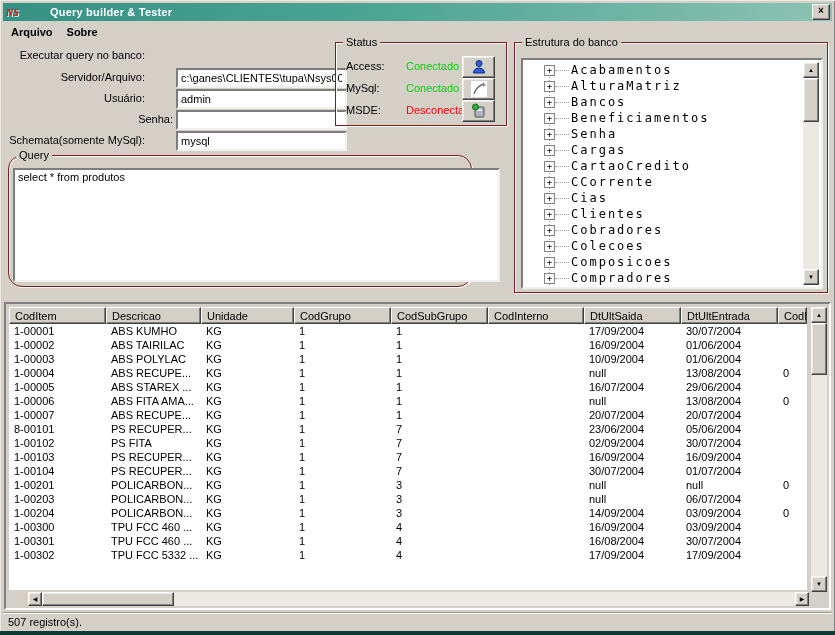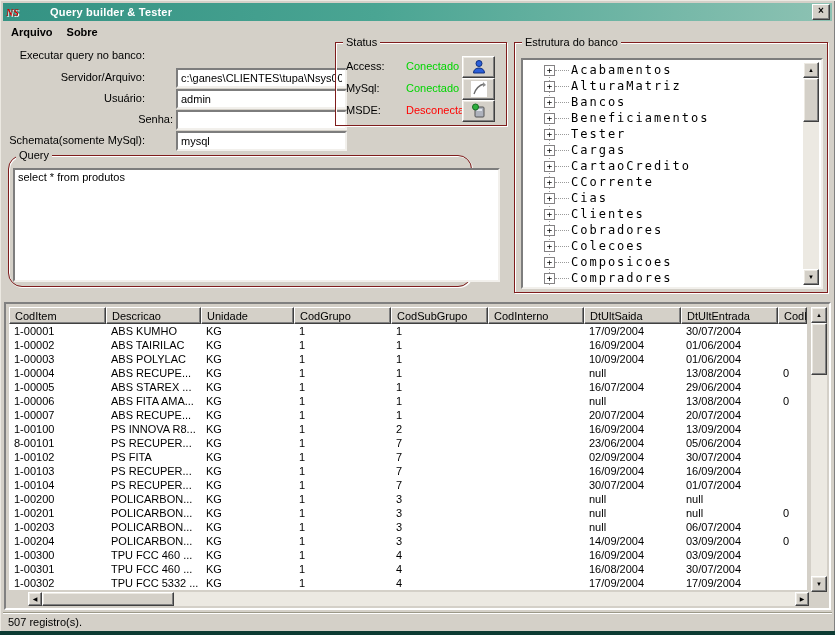--- a/index.html
+++ b/index.html
@@ -192,21 +192,21 @@
             <span class="tlabel">Bancos</span>
           </div>
           <div class="tree-item">
             <span class="plusbox">+</span>
             <span class="dash"></span>
             <span class="tlabel">Beneficiamentos</span>
           </div>
           <div class="tree-item">
             <span class="plusbox">+</span>
             <span class="dash"></span>
-            <span class="tlabel">Tester</span>
+            <span class="tlabel">Senha</span>
           </div>
           <div class="tree-item">
             <span class="plusbox">+</span>
             <span class="dash"></span>
             <span class="tlabel">Cargas</span>
           </div>
           <div class="tree-item">
             <span class="plusbox">+</span>
             <span class="dash"></span>
             <span class="tlabel">CartaoCredito</span>
@@ -360,31 +360,20 @@
             <td>ABS RECUPE...</td>
             <td>KG</td>
             <td>1</td>
             <td>1</td>
             <td></td>
             <td>20/07/2004</td>
             <td>20/07/2004</td>
             <td></td>
           </tr>
           <tr>
-            <td>1-00100</td>
-            <td>PS INNOVA R8...</td>
-            <td>KG</td>
-            <td>1</td>
-            <td>2</td>
-            <td></td>
-            <td>16/09/2004</td>
-            <td>13/09/2004</td>
-            <td></td>
-          </tr>
-          <tr>
             <td>8-00101</td>
             <td>PS RECUPER...</td>
             <td>KG</td>
             <td>1</td>
             <td>7</td>
             <td></td>
             <td>23/06/2004</td>
             <td>05/06/2004</td>
             <td></td>
           </tr>
@@ -412,31 +401,20 @@
           </tr>
           <tr>
             <td>1-00104</td>
             <td>PS RECUPER...</td>
             <td>KG</td>
             <td>1</td>
             <td>7</td>
             <td></td>
             <td>30/07/2004</td>
             <td>01/07/2004</td>
-            <td></td>
-          </tr>
-          <tr>
-            <td>1-00200</td>
-            <td>POLICARBON...</td>
-            <td>KG</td>
-            <td>1</td>
-            <td>3</td>
-            <td></td>
-            <td>null</td>
-            <td>null</td>
             <td></td>
           </tr>
           <tr>
             <td>1-00201</td>
             <td>POLICARBON...</td>
             <td>KG</td>
             <td>1</td>
             <td>3</td>
             <td></td>
             <td>null</td>

